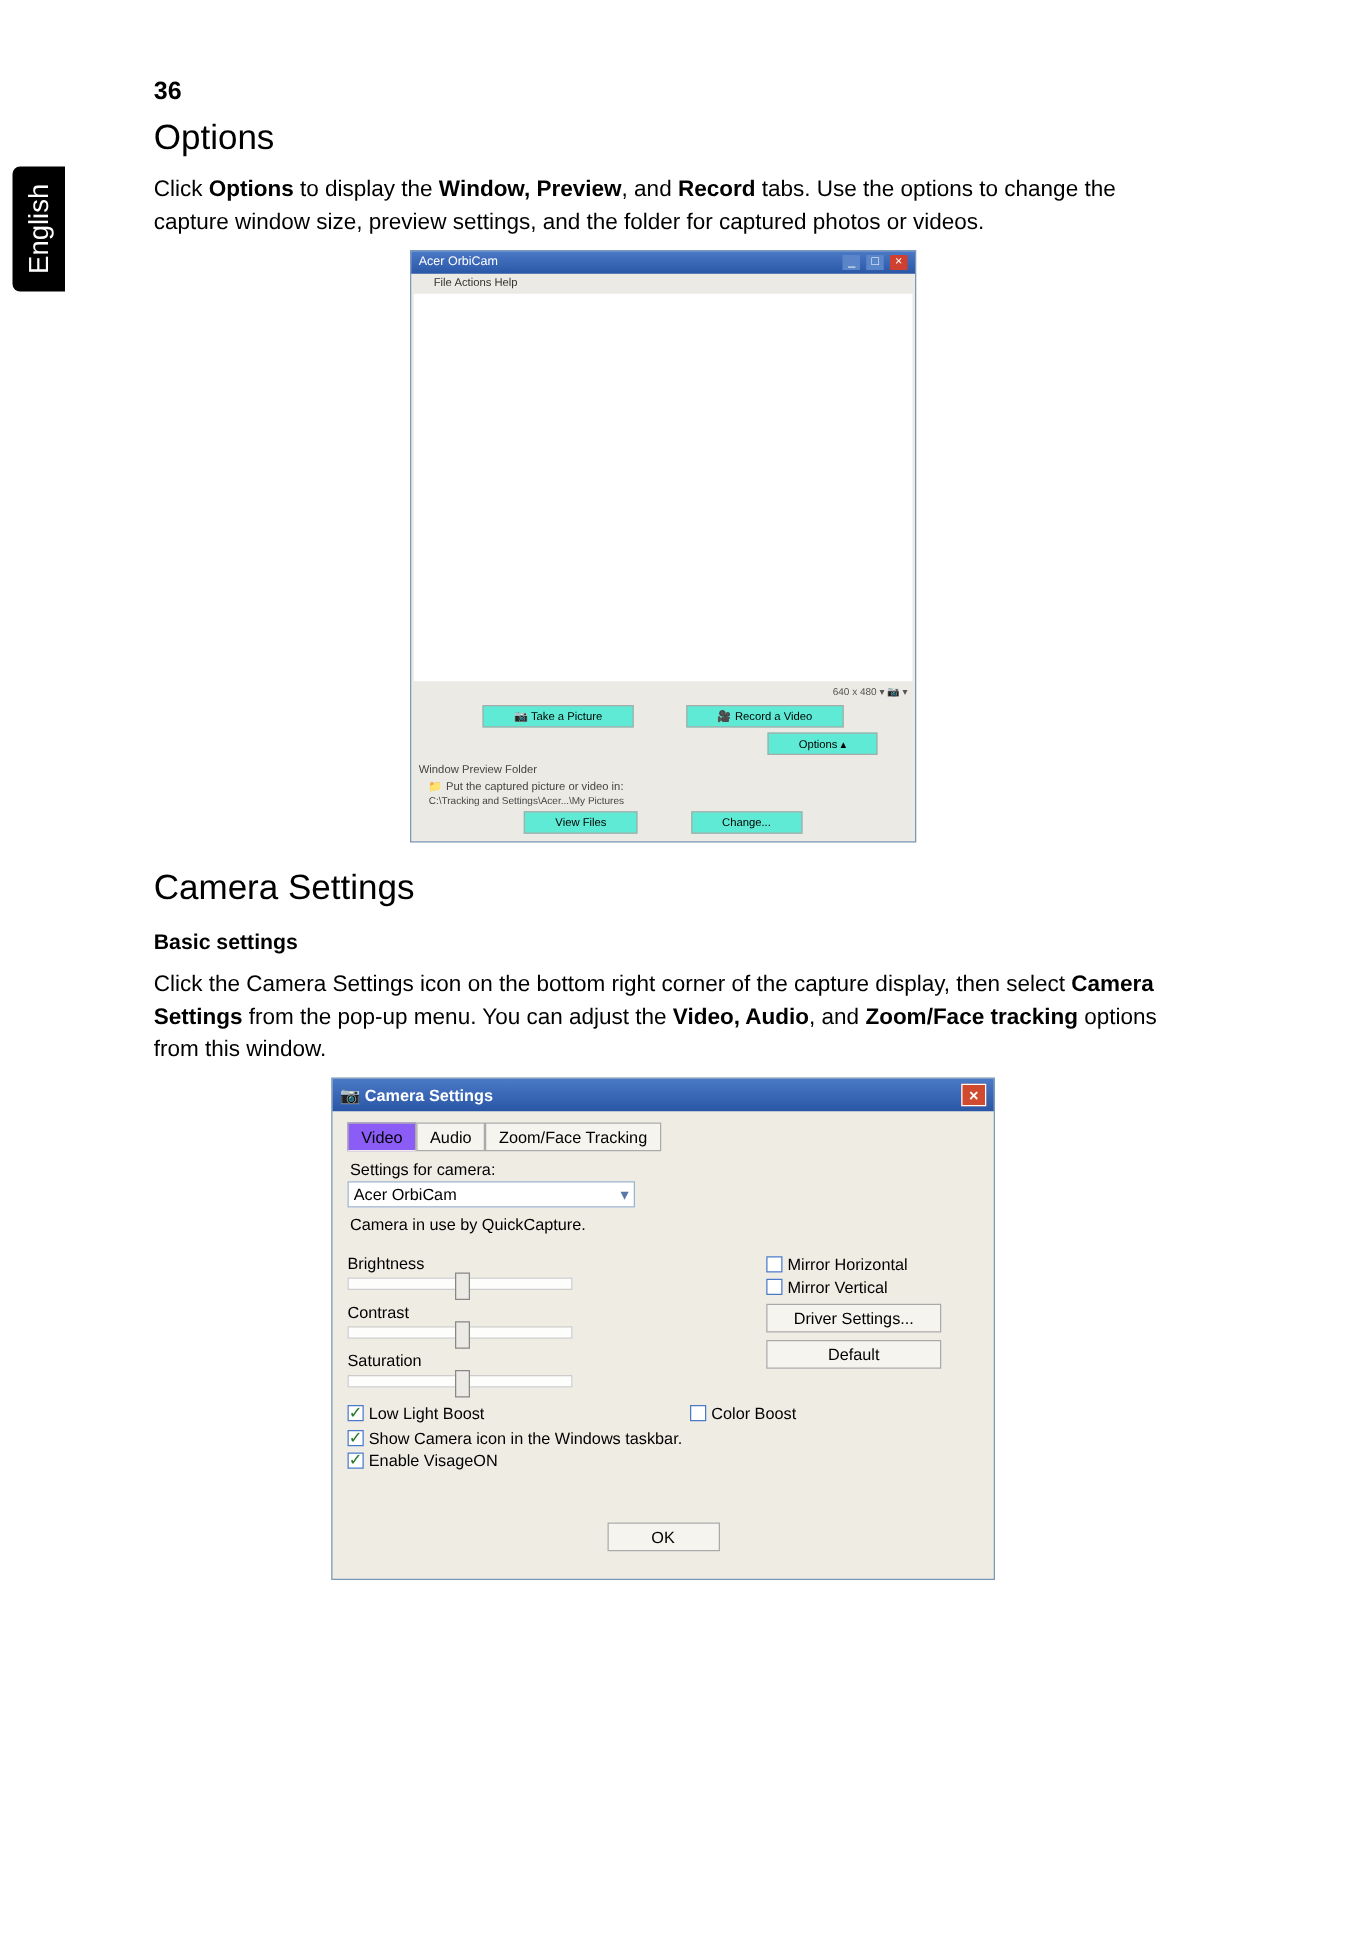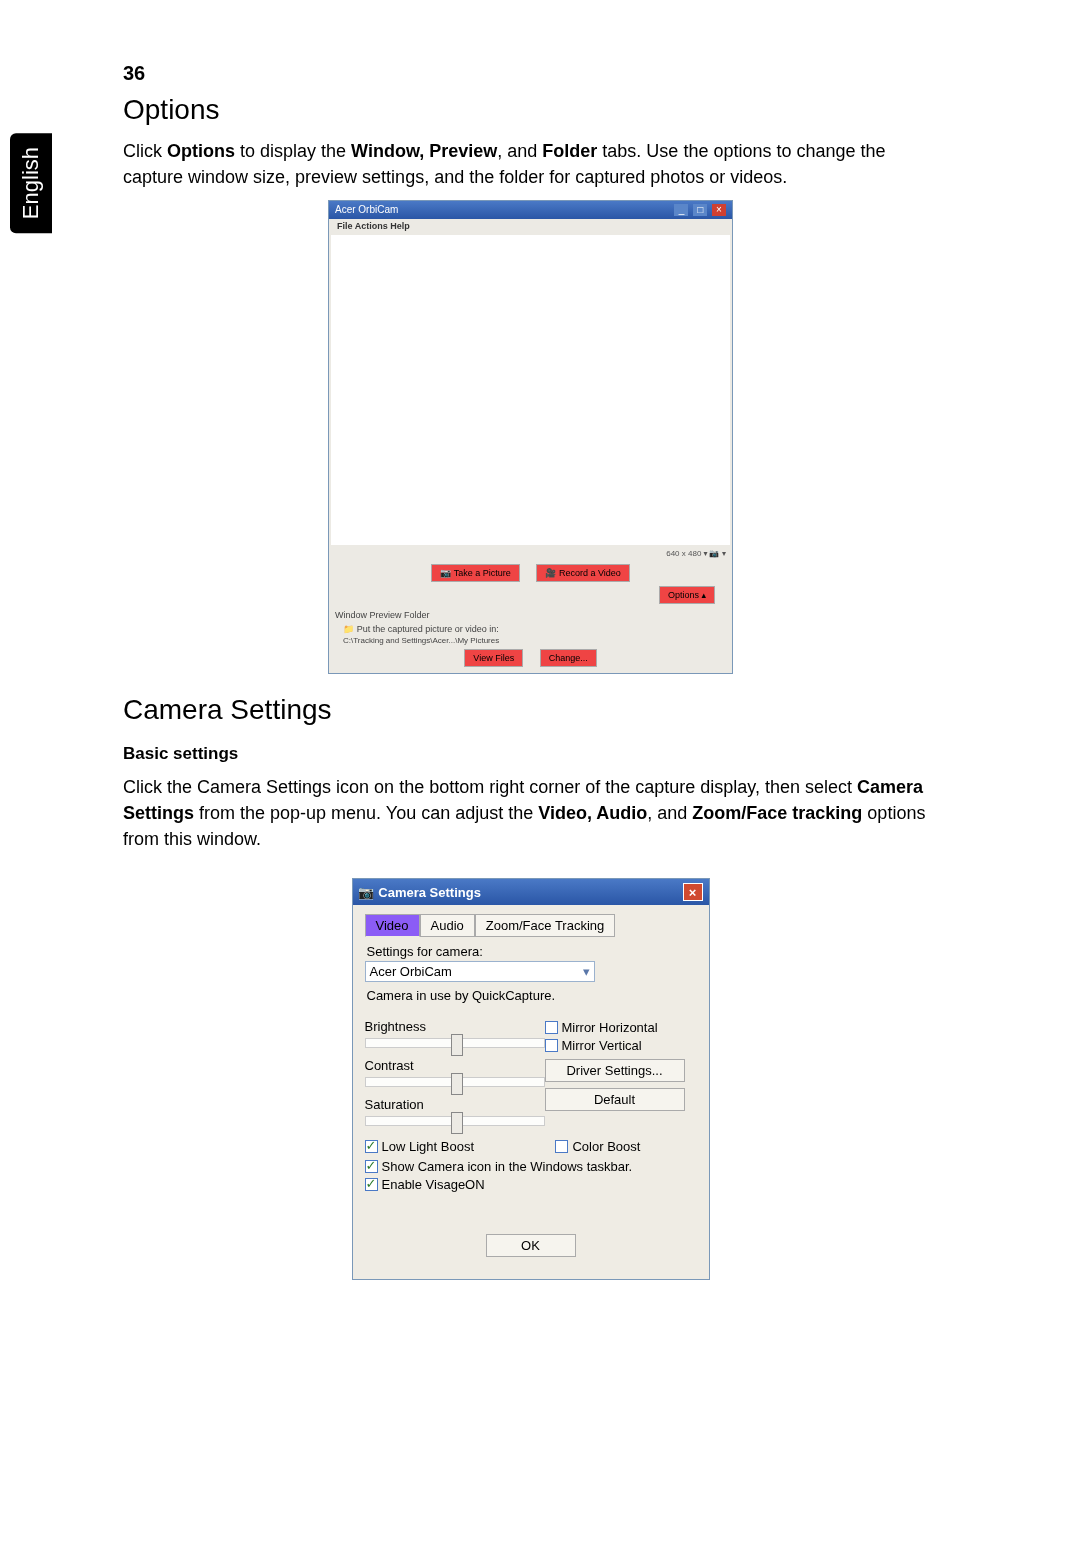--- a/index.html
+++ b/index.html
@@ -68,41 +68,40 @@
 }
 .titlebar .winbtns span {
   display: inline-block;
   width: 14px; height: 12px;
   background: #d04030;
   margin-left: 2px;
   text-align: center;
   line-height: 12px;
 }
 .titlebar .winbtns span.min, .titlebar .winbtns span.max { background:#5a86c9; }
-.menubar { padding: 2px 8px; color:#333;font-weight:bold; }
+.menubar { padding: 2px 18px; color:#333; }
 .preview-area { background:#fff; height: 310px; margin:2px;}
 .statusline { text-align: right; padding: 2px 6px; color:#555; font-size:8px;}
 .buttons-row { text-align:center; padding: 4px;}
-.winbtn { display:inline-block; border:1px solid #aaa; background:#ef4444; padding:3px 8px; margin:0 7px; font-size:9px;}
+.winbtn { display:inline-block; border:1px solid #aaa; background:#5eead4; padding:3px 24px; margin:0 20px; font-size:9px;}
 .options-row { text-align:right; padding: 0 10px 4px 0;}
 .tabstrip { padding: 2px 6px; color:#444;}
 .folderinfo { padding: 2px 14px; color:#444;}
 .folderpath { padding: 0 14px 4px; color:#444; font-size:8px;}
 .smallbtns { text-align:center; padding-bottom:6px;}
 
 
 .camset-window {
   display:inline-block;
-  width: 358px;
+  width: 531px;
   background:#efece4;
   border:1px solid #7a98b8;
   font-family: Tahoma, sans-serif;
   font-size: 13px;
   text-align:left;
-  margin-top:16px;
 }
 .camset-title {
   background: linear-gradient(#4a79c6, #2a56a6);
   color:#fff;
   padding:4px 6px;
   display:flex;
   justify-content:space-between;
   align-items:center;
   font-weight:bold;
 }
@@ -196,21 +195,21 @@
 </head>
 <body>
 
 <div class="page-number">36</div>
 <div class="side-tab">English</div>
 
 <div class="content">
 
   <h2 class="section-title">Options</h2>
   <p class="body-text">
-    <span>Click </span><b>Options</b><span> to display the </span><b>Window, Preview</b><span>, and </span><b>Folder</b><span> tabs. Use the options to change the capture window size, preview settings, and the folder for captured photos or videos.</span>
+    <span>Click </span><b>Options</b><span> to display the </span><b>Window, Preview</b><span>, and </span><b>Record</b><span> tabs. Use the options to change the capture window size, preview settings, and the folder for captured photos or videos.</span>
   </p>
 
   <div class="fig">
     <div class="orbicam-window">
       <div class="titlebar">
         <span>Acer OrbiCam</span>
         <span class="winbtns">
           <span class="min">_</span>
           <span class="max">□</span>
           <span>×</span>

